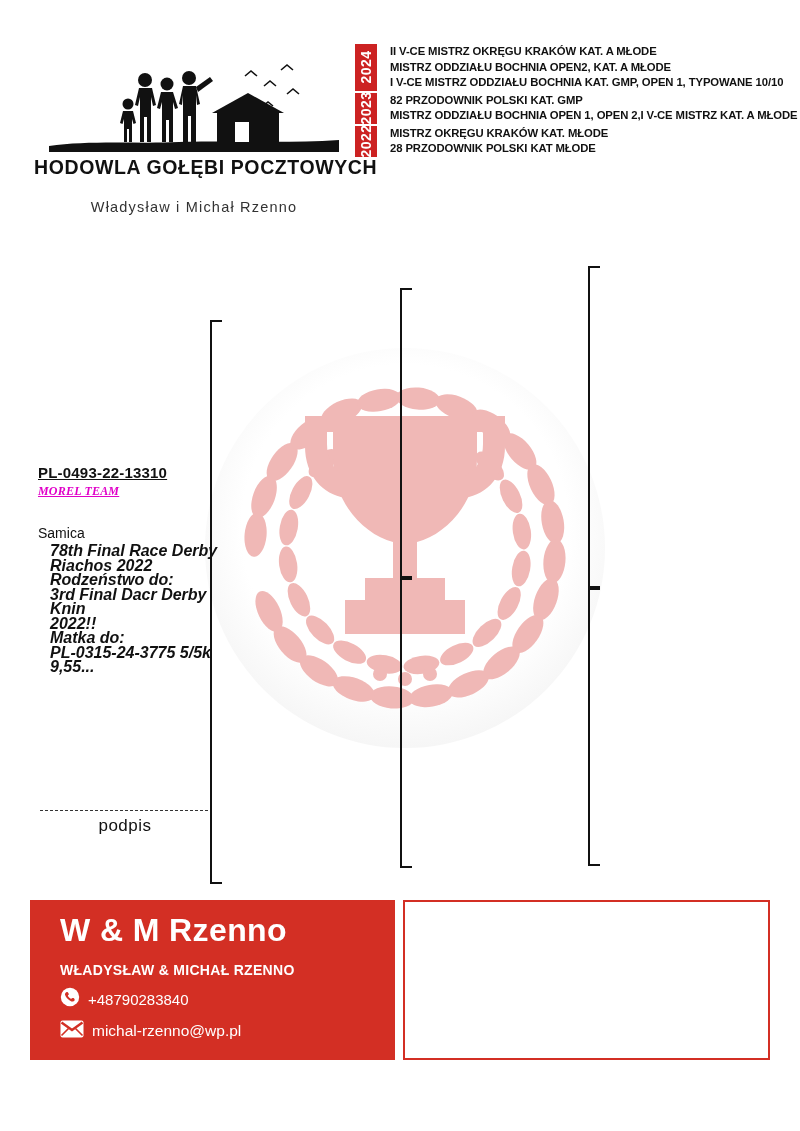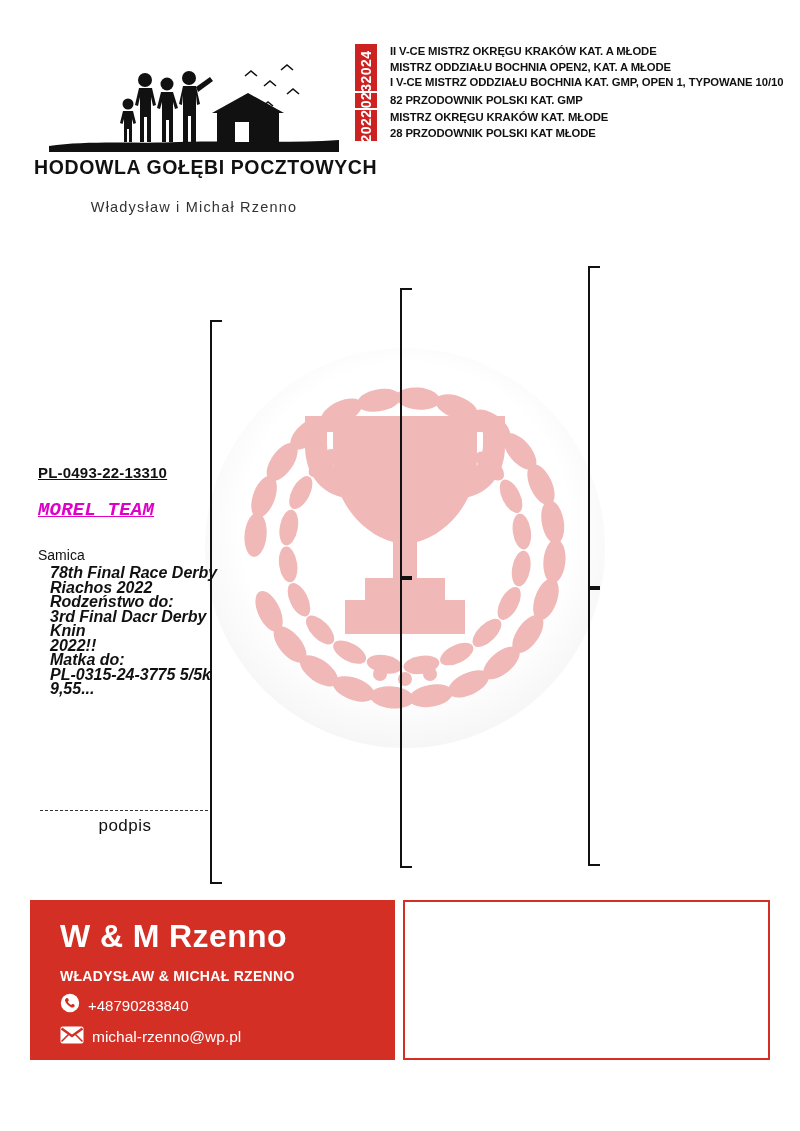--- a/index.html
+++ b/index.html
@@ -135,27 +135,27 @@
   }
   .ped-ring {
     font-family: "Liberation Sans", sans-serif;
     font-weight: bold;
     font-size: 15px;
     color: #111111;
     text-decoration: underline;
     letter-spacing: 0.2px;
   }
   .ped-team {
-    font-family: Liberation Mono, monospace;
+    font-family: Liberation Serif, serif;
     font-style: italic;
     font-weight: bold;
-    font-size: 19px;
+    font-size: 12px;
     color: #e000c8;
     text-decoration: underline;
-    margin-top: 18px;
+    margin-top: 3px;
     letter-spacing: 0.2px;
   }
   .ped-name {
     font-family: "Liberation Sans", sans-serif;
     font-size: 14px;
     color: #111111;
     margin-top: 26px;
   }
   .ped-notes {
     margin-top: 3px;
@@ -195,21 +195,21 @@
     left: 30px;
     top: 900px;
     width: 740px;
     height: 160px;
     display: flex;
   }
   .footer-left {
     width: 365px;
     background: #d32f24;
     color: #ffffff;
-    padding: 18px 0 0 30px;
+    padding: 12px 0 0 30px;
     box-sizing: border-box;
   }
   .footer-brand {
     font-family: "Liberation Sans", sans-serif;
     font-weight: bold;
     font-size: 32px;
     letter-spacing: 0.4px;
     line-height: 36px;
   }
   .footer-names {
@@ -302,20 +302,21 @@
         <div>I V-CE MISTRZ ODDZIAŁU BOCHNIA KAT. GMP, OPEN 1, TYPOWANE 10/10</div>
       </div>
     </div>
 
     <div class="ach-row">
       <div class="ach-year">
         <span>2023</span>
       </div>
       <div class="ach-lines">
         <div>82 PRZODOWNIK POLSKI KAT. GMP</div>
+        <div>MISTRZ ODDZIAŁU BOCHNIA OPEN 1, OPEN 2,I V-CE MISTRZ KAT. A MŁODE</div>
       </div>
     </div>
 
     <div class="ach-row">
       <div class="ach-year">
         <span>2022</span>
       </div>
       <div class="ach-lines">
         <div>MISTRZ OKRĘGU KRAKÓW KAT. MŁODE</div>
         <div>28 PRZODOWNIK POLSKI KAT MŁODE</div>

